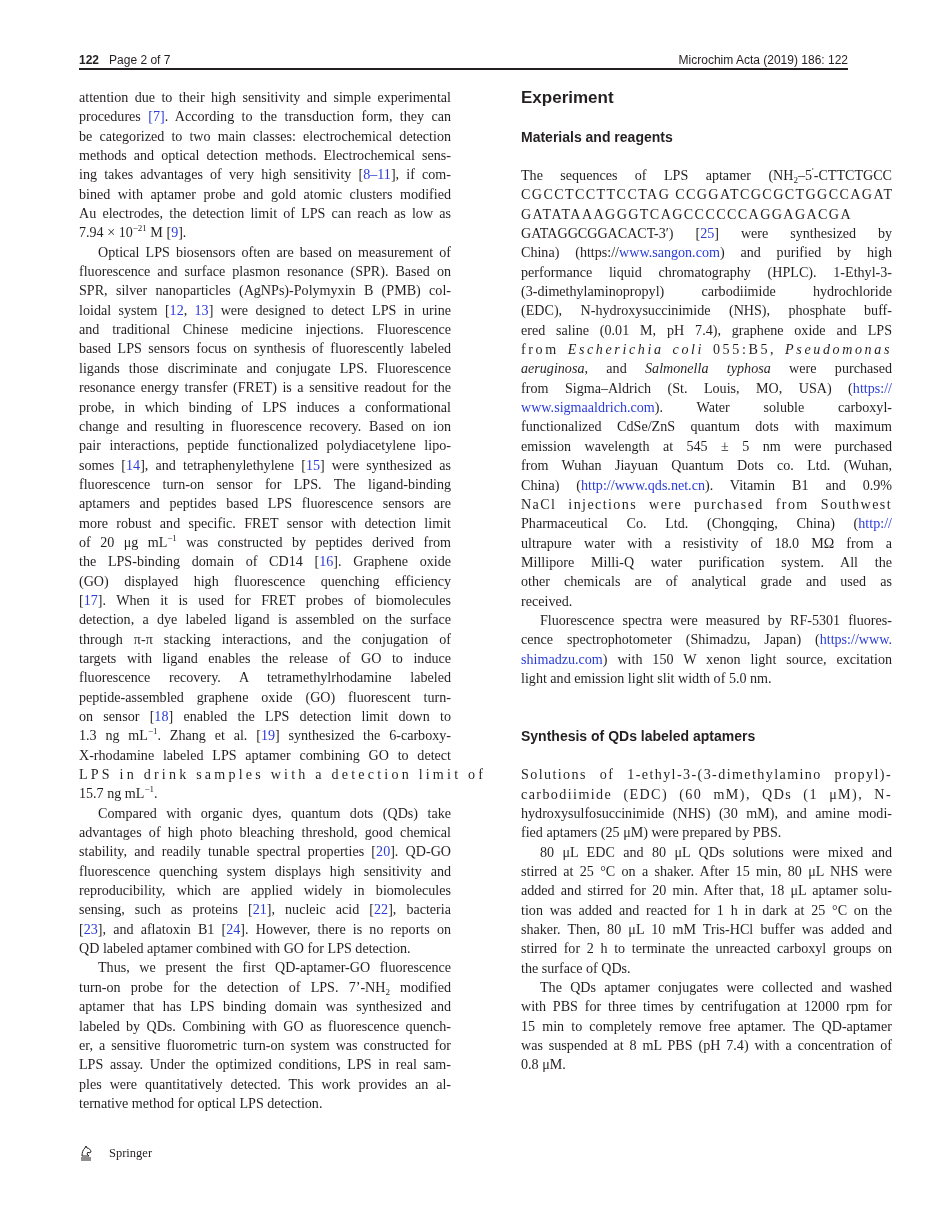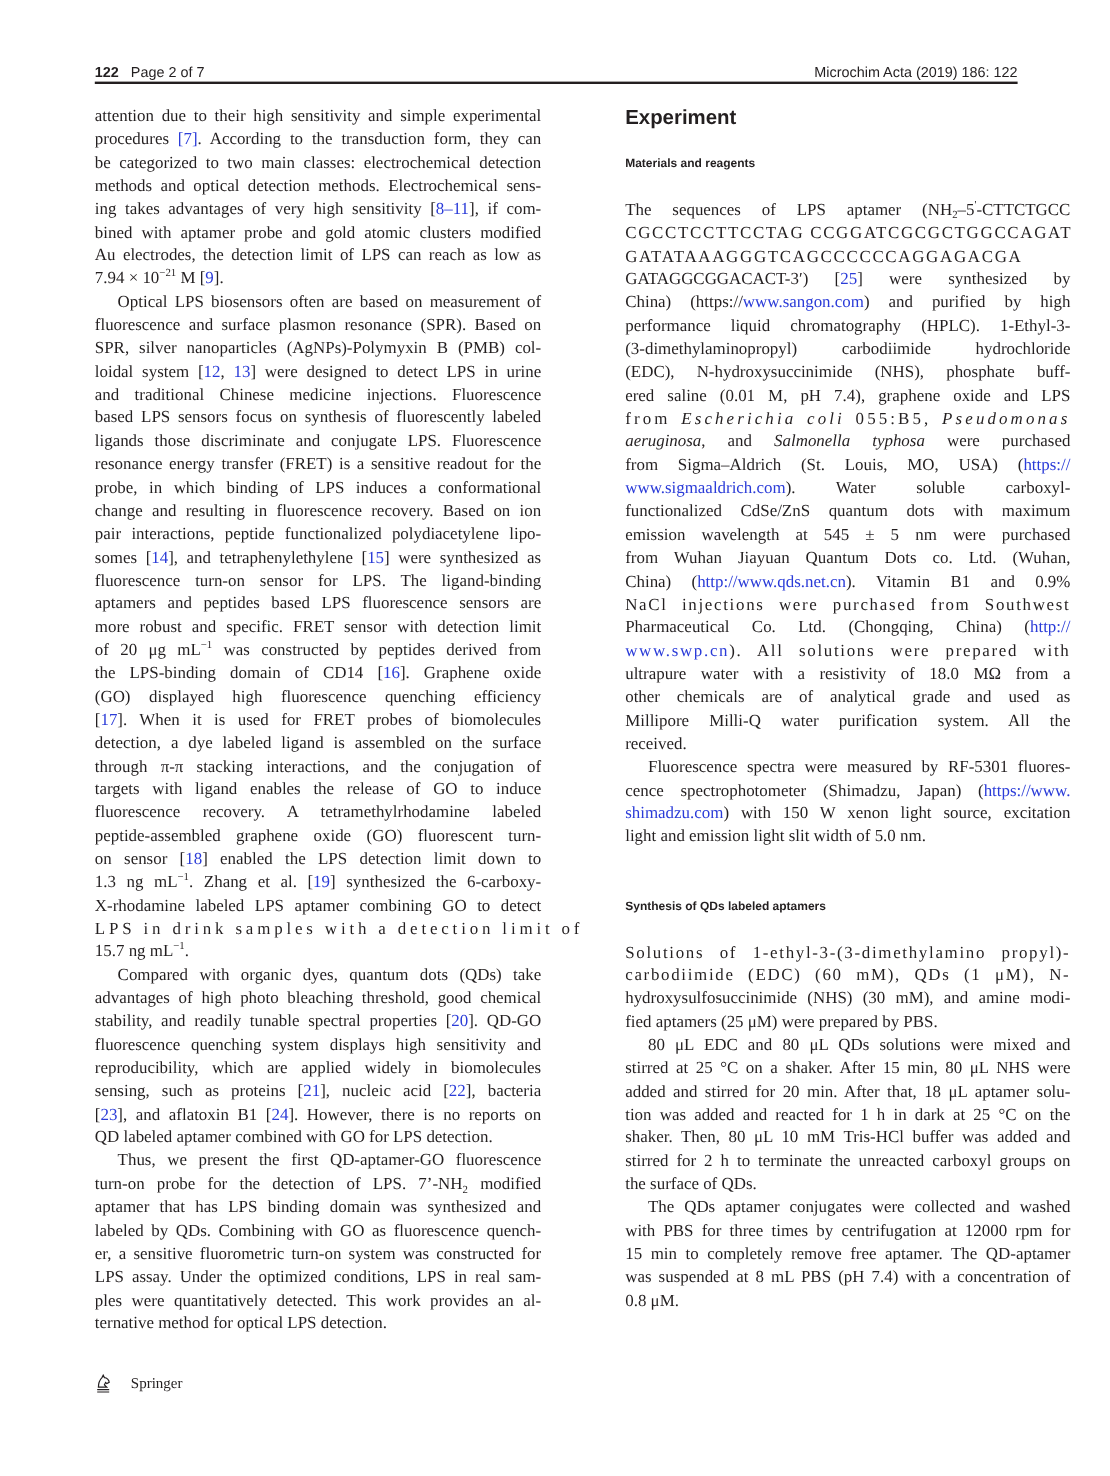--- a/index.html
+++ b/index.html
@@ -14,21 +14,21 @@
   .col.left { left: 79px; width: 372px; }
   .col.right { left: 477px; width: 371px; margin-left: 44px; }
   .ln { display: block; text-align: justify; text-align-last: justify; white-space: nowrap; height: 19.35px; overflow: visible; }
   .ln.last { text-align-last: left; }
   .ln.indent { text-indent: 19px; }
   .ln.wide { letter-spacing: 1.4px; }
   .ln.wider { letter-spacing: 2.6px; }
   .ln.vwide { letter-spacing: 3.2px; }
   a.ref, a.url { color: #2a3bd8; text-decoration: none; }
   .h1 { font-family: "Liberation Sans", sans-serif; font-weight: bold; font-size: 17px; color: #231f20; margin: 0; height: 20px; line-height: 20px; }
-  .h2 { font-family: "Liberation Sans", sans-serif; font-weight: bold; font-size: 10px; color: #231f20; margin: 0; height: 20px; line-height: 20px; }
+  .h2 { font-family: "Liberation Sans", sans-serif; font-weight: bold; font-size: 14px; color: #231f20; margin: 0; height: 20px; line-height: 20px; }
   sup { font-size: 9px; vertical-align: 6px; line-height: 0; }
   sub { font-size: 9px; vertical-align: -3px; line-height: 0; }
   i { font-style: italic; }
   .spacer { display: block; }
   .footer { position: absolute; left: 79px; top: 1145px; font-family: "Liberation Serif", serif; font-size: 12.5px; color: #231f20; display: flex; align-items: center; gap: 12px; }
   .footer .logo { width: 14px; height: 16px; margin-right: 4px; display: inline-block; }
 </style>
 </head>
 <body>
 
@@ -114,24 +114,23 @@
       <span class="ln wider"><span>from </span><i>Escherichia coli</i><span> 055:B5, </span><i>Pseudomonas</i></span>
       <span class="ln"><i>aeruginosa</i><span>, and </span><i>Salmonella typhosa</i><span> were purchased</span></span>
       <span class="ln"><span>from Sigma–Aldrich (St. Louis, MO, USA) (</span><a class="url">https://</a></span>
       <span class="ln"><a class="url">www.sigmaaldrich.com</a><span>). Water soluble carboxyl-</span></span>
       <span class="ln"><span>functionalized CdSe/ZnS quantum dots with maximum</span></span>
       <span class="ln"><span>emission wavelength at 545 ± 5 nm were purchased</span></span>
       <span class="ln"><span>from Wuhan Jiayuan Quantum Dots co. Ltd. (Wuhan,</span></span>
       <span class="ln"><span>China) (</span><a class="url">http://www.qds.net.cn</a><span>). Vitamin B1 and 0.9%</span></span>
       <span class="ln wide"><span>NaCl injections were purchased from Southwest</span></span>
       <span class="ln"><span>Pharmaceutical Co. Ltd. (Chongqing, China) (</span><a class="url">http://</a></span>
-      <span class="ln wide"><a class="url">www.swp.cn</a><span>). All solutions were prepared with</span></span>
       <span class="ln"><span>ultrapure water with a resistivity of 18.0 MΩ from a</span></span>
+      <span class="ln"><span>Millipore Milli-Q water purification system. All the</span></span>
       <span class="ln"><span>other chemicals are of analytical grade and used as</span></span>
-      <span class="ln"><span>Millipore Milli-Q water purification system. All the</span></span>
       <span class="ln last"><span>received.</span></span>
       <span class="ln indent"><span>Fluorescence spectra were measured by RF-5301 fluores-</span></span>
       <span class="ln"><span>cence spectrophotometer (Shimadzu, Japan) (</span><a class="url">https://www.</a></span>
       <span class="ln"><a class="url">shimadzu.com</a><span>) with 150 W xenon light source, excitation</span></span>
       <span class="ln last"><span>light and emission light slit width of 5.0 nm.</span></span>
     </div>
   <div class="spacer" style="height:38px"></div>
   <div class="h2">Synthesis of QDs labeled aptamers</div>
   <div class="spacer" style="height:19px"></div>
   <div id="synthesis-body">

